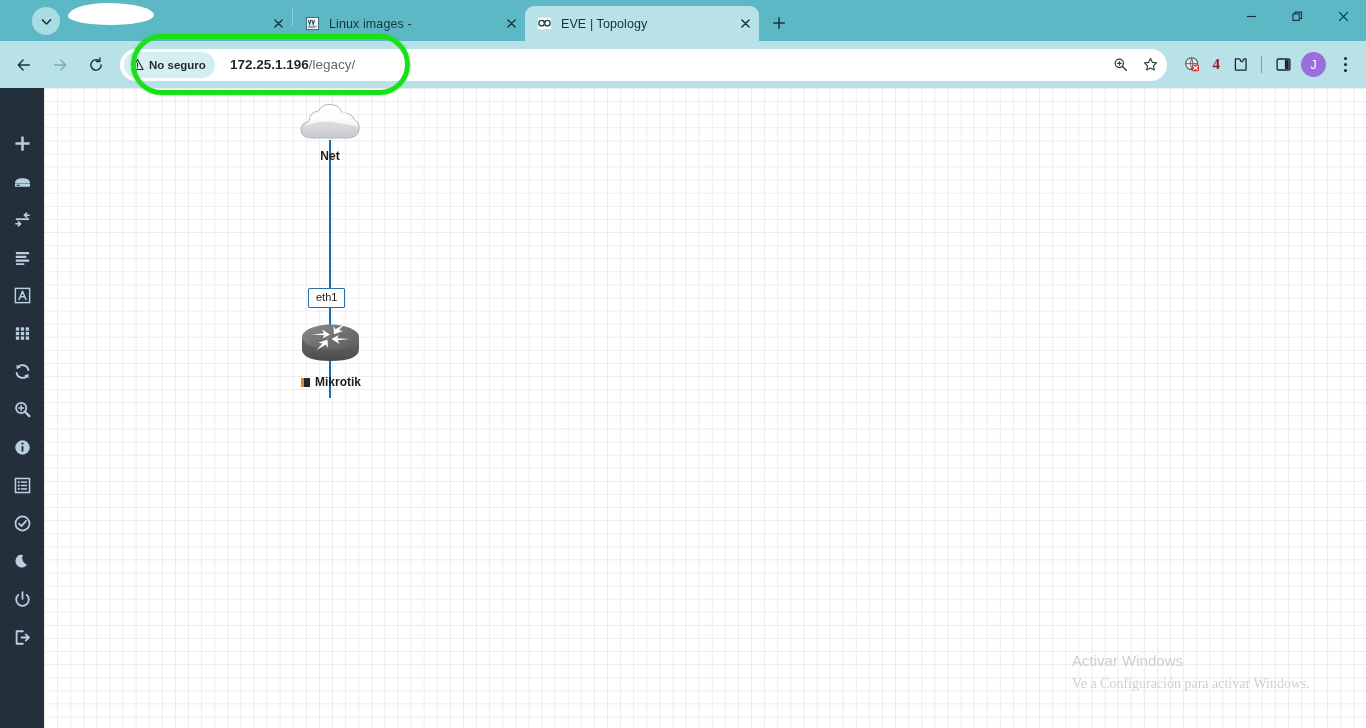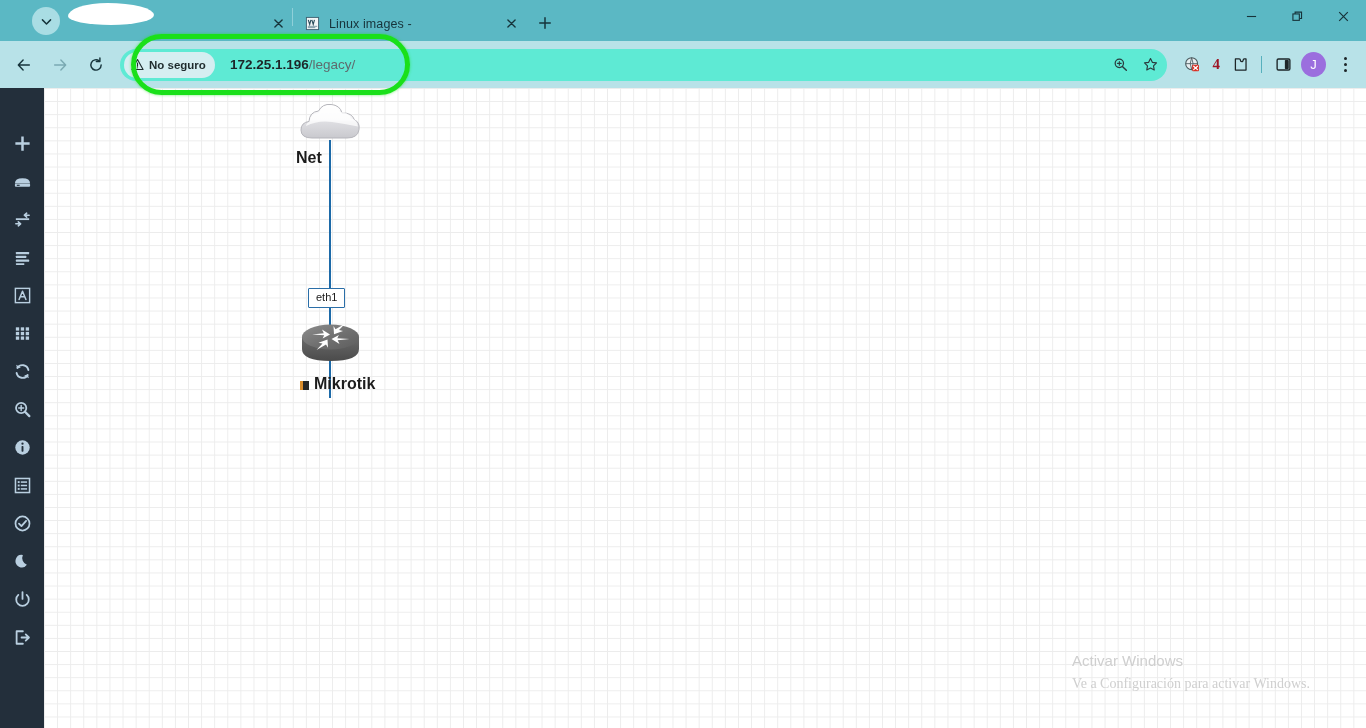--- a/index.html
+++ b/index.html
@@ -124,21 +124,21 @@
     border-radius: 50%;
     display: flex; align-items: center; justify-content: center;
     flex: none;
     cursor: pointer;
   }
   .tb-btn svg { width: 16px; height: 16px; }
 
   .omnibox {
     flex: 1;
     height: 32px;
-    background: #5eead4;
+    background: #ffffff;
     border-radius: 16px;
     display: flex;
     align-items: center;
     margin: 0 8px 0 6px;
     padding-left: 4px;
     min-width: 0;
   }
   .sec-chip {
     display: flex;
     align-items: center;
@@ -250,22 +250,22 @@
     background-image:
       linear-gradient(to right, #ececec 1px, transparent 1px),
       linear-gradient(to bottom, #ececec 1px, transparent 1px);
     background-size: 13.1px 13.1px;
     overflow: hidden;
   }
 
   
   .node { position: absolute; }
   .node-label {
-    text-align: left;
-    font-size: 16px;
+    text-align: center;
+    font-size: 12px;
     font-weight: bold;
     color: #1c1c1c;
     margin-top: 1px;
     white-space: nowrap;
     font-family: "Liberation Sans", sans-serif;
   }
   .node-label .statusbox {
     display: inline-block;
     width: 9px; height: 9px;
     background: #262626;
@@ -339,20 +339,36 @@
         </svg>
       </span>
       <span class="tab-title">Linux images -</span>
       <span class="tab-close">
         <svg viewBox="0 0 10 10">
           <path d="M1 1 L9 9 M9 1 L1 9" stroke="#16343b" stroke-width="1.5" stroke-linecap="round"></path>
         </svg>
       </span>
     </div>
 
+    <div class="tab active" style="width:234px">
+      <span class="tab-fav">
+        <svg viewBox="0 0 16 16" width="15" height="15">
+          <rect x="0.5" y="1.5" width="15" height="13" rx="1.5" fill="#ffffff" stroke="#c4dde2" stroke-width="0.8"></rect>
+          <circle cx="4.9" cy="7.6" r="2.9" fill="none" stroke="#1f3f57" stroke-width="1.4"></circle>
+          <circle cx="11.1" cy="7.6" r="2.9" fill="none" stroke="#1f3f57" stroke-width="1.4"></circle>
+          <path d="M6.6 5.4 Q8 7.3 9.4 5.4" fill="none" stroke="#1f3f57" stroke-width="1.3"></path>
+        </svg>
+      </span>
+      <span class="tab-title">EVE | Topology</span>
+      <span class="tab-close">
+        <svg viewBox="0 0 10 10">
+          <path d="M1 1 L9 9 M9 1 L1 9" stroke="#16343b" stroke-width="1.6" stroke-linecap="round"></path>
+        </svg>
+      </span>
+    </div>
 
     <div class="newtab-btn">
       <svg viewBox="0 0 16 16">
         <path d="M8 2 V14 M2 8 H14" stroke="#16343b" stroke-width="1.7" stroke-linecap="round"></path>
       </svg>
     </div>
 
     <div class="wincontrols">
       <div class="wc">
         <svg viewBox="0 0 12 12">

